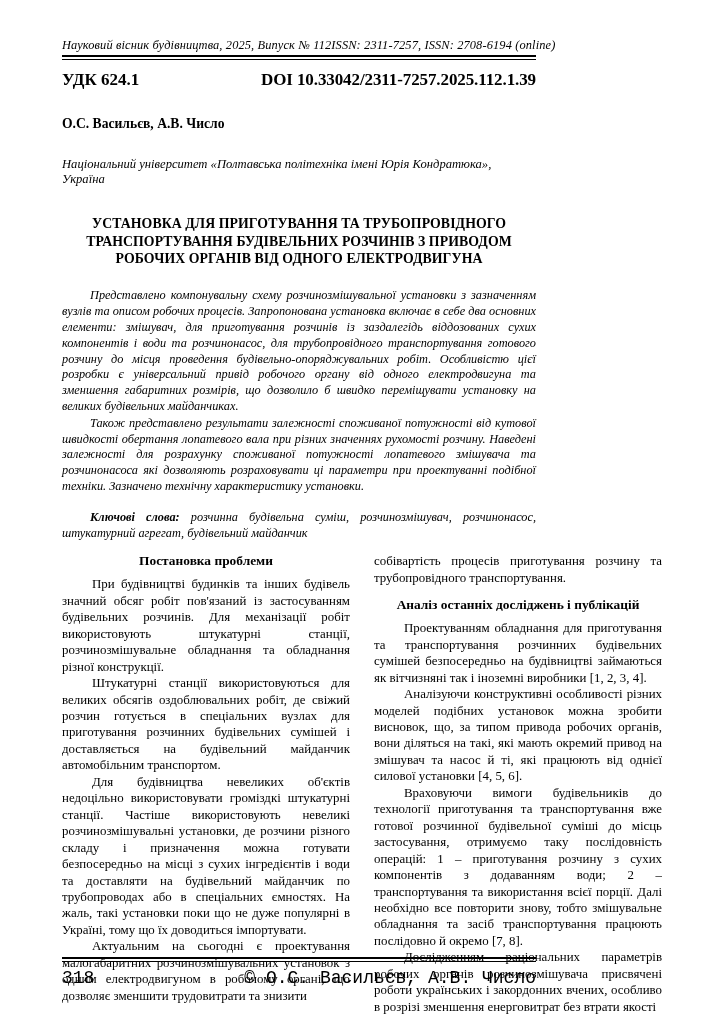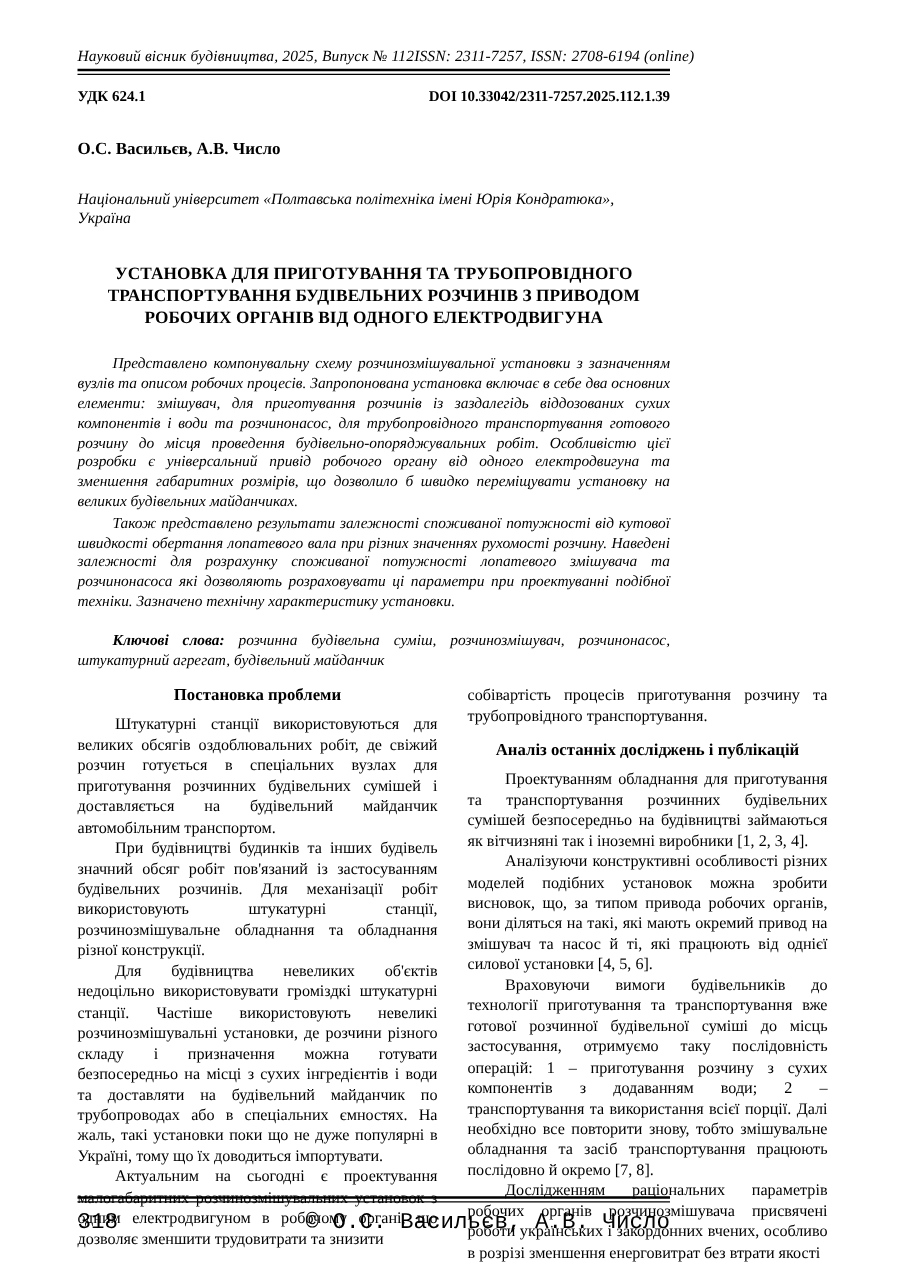--- a/index.html
+++ b/index.html
@@ -44,21 +44,21 @@
     height: 1.6px;
     margin: 0;
   }
 
   
   .udc-row {
     display: flex;
     justify-content: space-between;
     align-items: baseline;
     font-weight: bold;
-    font-size: 12px;
+    font-size: 17px;
     margin-top: 10px;
   }
   .udc-row .doi { letter-spacing: -0.1px; }
 
   
   .authors {
     font-weight: bold;
     font-size: 13.6px;
     margin-top: 26px;
   }
@@ -180,22 +180,22 @@
   </div>
 
   <div class="keywords">
     <span class="kw-label">Ключові слова:</span><span> розчинна будівельна суміш, розчинозмішувач, розчинонасос, штукатурний агрегат, будівельний майданчик</span>
   </div>
 
   <div class="body-columns">
 
     <div class="col">
       <h2 class="section-heading">Постановка проблеми</h2>
+      <p>При будівництві будинків та інших будівель значний обсяг робіт пов'язаний із застосуванням будівельних розчинів. Для механізації робіт використовують штукатурні станції, розчинозмішувальне обладнання та обладнання різної конструкції.</p>
       <p>Штукатурні станції використовуються для великих обсягів оздоблювальних робіт, де свіжий розчин готується в спеціальних вузлах для приготування розчинних будівельних сумішей і доставляється на будівельний майданчик автомобільним транспортом.</p>
-      <p>При будівництві будинків та інших будівель значний обсяг робіт пов'язаний із застосуванням будівельних розчинів. Для механізації робіт використовують штукатурні станції, розчинозмішувальне обладнання та обладнання різної конструкції.</p>
       <p>Для будівництва невеликих об'єктів недоцільно використовувати громіздкі штукатурні станції. Частіше використовують невеликі розчинозмішувальні установки, де розчини різного складу і призначення можна готувати безпосередньо на місці з сухих інгредієнтів і води та доставляти на будівельний майданчик по трубопроводах або в спеціальних ємностях. На жаль, такі установки поки що не дуже популярні в Україні, тому що їх доводиться імпортувати.</p>
       <p>Актуальним на сьогодні є проектування малогабаритних розчинозмішувальних установок з одним електродвигуном в робочому органі, що дозволяє зменшити трудовитрати та знизити</p>
     </div>
 
     <div class="col">
       <p style="text-indent:0">собівартість процесів приготування розчину та трубопровідного транспортування.</p>
       <h2 class="section-heading tight-top">Аналіз останніх досліджень і публікацій</h2>
       <p>Проектуванням обладнання для приготування та транспортування розчинних будівельних сумішей безпосередньо на будівництві займаються як вітчизняні так і іноземні виробники [1, 2, 3, 4].</p>
       <p>Аналізуючи конструктивні особливості різних моделей подібних установок можна зробити висновок, що, за типом привода робочих органів, вони діляться на такі, які мають окремий привод на змішувач та насос й ті, які працюють від однієї силової установки [4, 5, 6].</p>
       <p>Враховуючи вимоги будівельників до технології приготування та транспортування вже готової розчинної будівельної суміші до місць застосування, отримуємо таку послідовність операцій: 1 – приготування розчину з сухих компонентів з додаванням води; 2 – транспортування та використання всієї порції. Далі необхідно все повторити знову, тобто змішувальне обладнання та засіб транспортування працюють послідовно й окремо [7, 8].</p>

